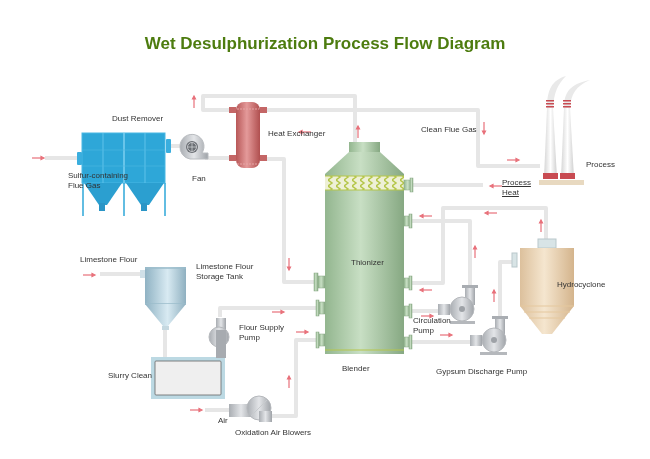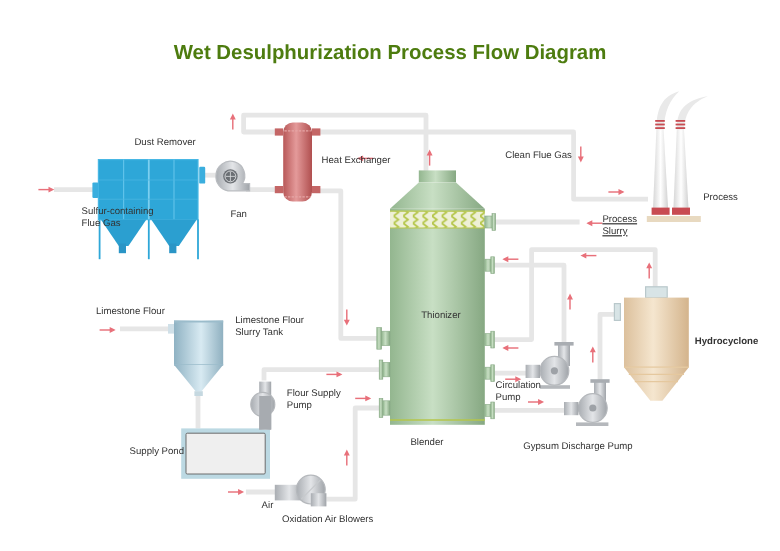--- a/index.html
+++ b/index.html
@@ -302,34 +302,34 @@
 <div class="lbl" style="left:24px;top:171px;width:60px;margin-left:44px;">
   <div>Sulfur-containing</div>
   <div>Flue Gas</div>
 </div>
 <div class="lbl" style="left:192px;top:174px;">Fan</div>
 <div class="lbl" style="left:268px;top:129px;">Heat Exchanger</div>
 <div class="lbl" style="left:400px;top:125px;margin-left:21px;">Clean Flue Gas</div>
 <div class="lbl" style="left:586px;top:160px;">Process</div>
 <div class="lbl" style="left:502px;top:178px;width:32px;text-decoration:underline;">
   <div>Process</div>
-  <div>Slurry</div>
+  <div>Heat</div>
 </div>
 <div class="lbl" style="left:351px;top:258px;">Thionizer</div>
-<div class="lbl" style="left:579px;top:280px;font-weight:bold;">Hydrocyclone</div>
+<div class="lbl" style="left:557px;top:280px;">Hydrocyclone</div>
 <div class="lbl" style="left:80px;top:255px;">Limestone Flour</div>
 <div class="lbl" style="left:196px;top:262px;width:56px;">
   <div>Limestone Flour</div>
-  <div>Slurry Tank</div>
+  <div>Storage Tank</div>
 </div>
 <div class="lbl" style="left:239px;top:323px;width:44px;">
   <div>Flour Supply</div>
   <div>Pump</div>
 </div>
 <div class="lbl" style="left:413px;top:316px;width:36px;">
   <div>Circulation</div>
   <div>Pump</div>
 </div>
 <div class="lbl" style="left:436px;top:367px;">Gypsum Discharge Pump</div>
-<div class="lbl" style="left:108px;top:371px;">Supply Pond</div>
+<div class="lbl" style="left:108px;top:371px;">Slurry Clean</div>
 <div class="lbl" style="left:322px;top:364px;margin-left:20px;">Blender</div>
 <div class="lbl" style="left:206px;top:416px;margin-left:12px;">Air</div>
 <div class="lbl" style="left:235px;top:428px;">Oxidation Air Blowers</div>
 
 </body></html>

